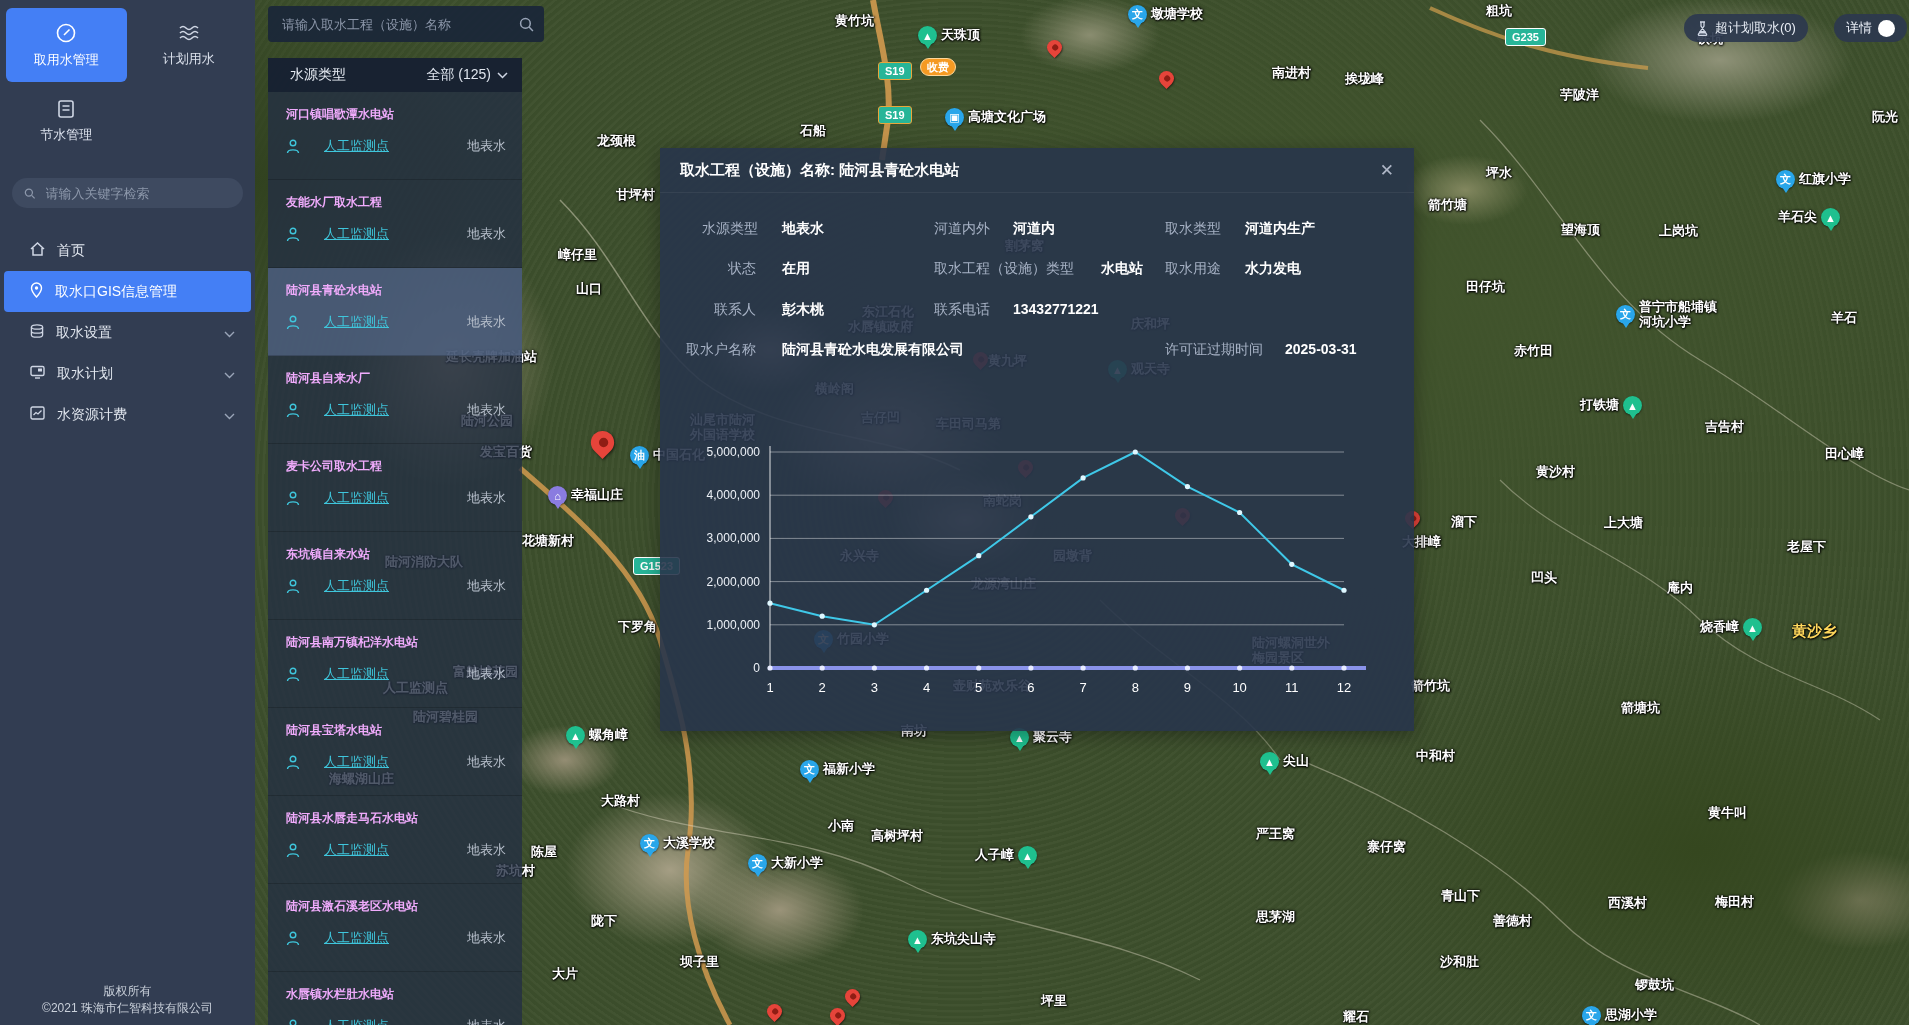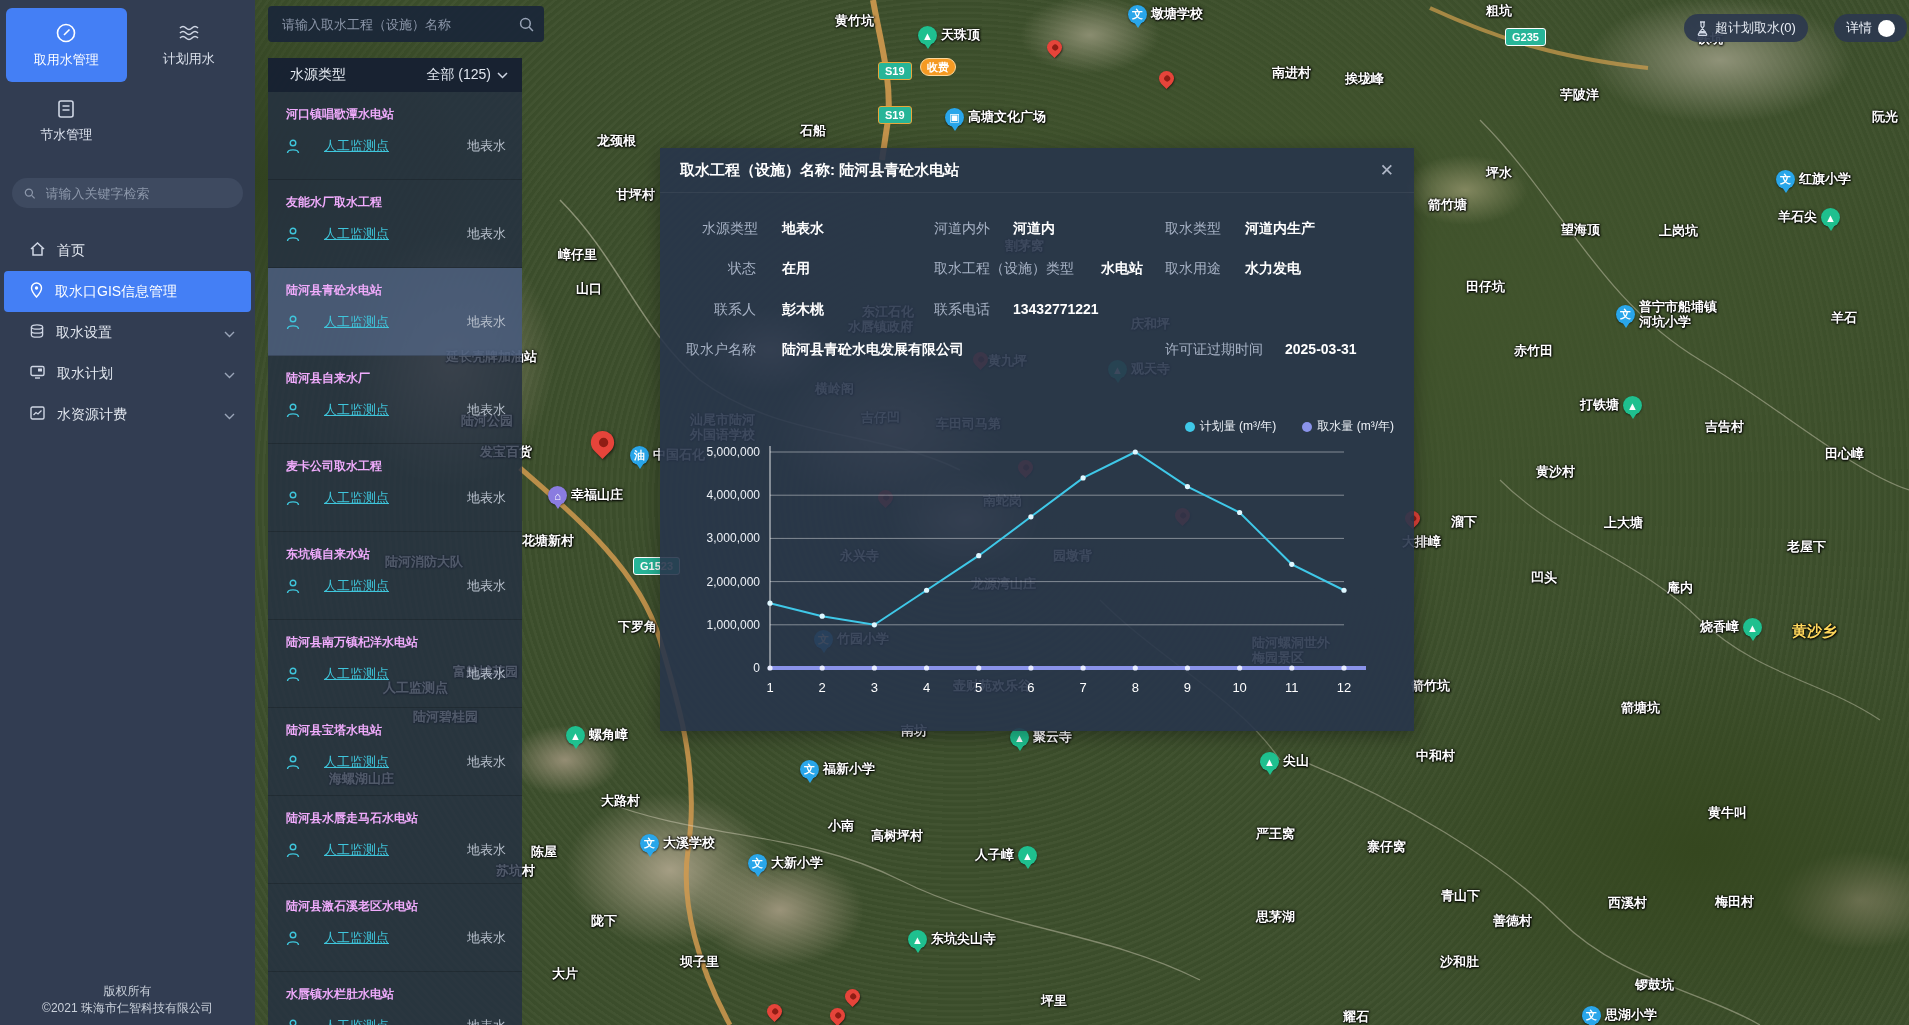--- a/index.html
+++ b/index.html
@@ -540,30 +540,20 @@
     <span class="f-label" style="left:54px;top:153px;">联系人</span>
     <span class="f-value" style="left:122px;top:153px;">彭木桃</span>
     <span class="f-label" style="left:274px;top:153px;">联系电话</span>
     <span class="f-value" style="left:353px;top:153px;">13432771221</span>
 
     <span class="f-label" style="left:26px;top:193px;">取水户名称</span>
     <span class="f-value" style="left:122px;top:193px;">陆河县青砼水电发展有限公司</span>
     <span class="f-label" style="left:505px;top:193px;">许可证过期时间</span>
     <span class="f-value" style="left:625px;top:193px;">2025-03-31</span>
 
-    <div id="legend">
-        <span class="lg-item">
-          <span class="lg-dot" style="background:#3fc8e8"></span>
-          <span>计划量 (m³/年)</span>
-        </span>
-        <span class="lg-item">
-          <span class="lg-dot" style="background:#8a93ea"></span>
-          <span>取水量 (m³/年)</span>
-        </span>
-      </div>
     <svg id="chart-svg" width="754" height="290">
         <text x="100" y="236" text-anchor="end" fill="#eef2f8" font-size="12px">0</text>
         <line x1="110" y1="188.8" x2="684" y2="188.8" stroke="rgba(255,255,255,0.42)" stroke-width="1"></line>
         <text x="100" y="192.8" text-anchor="end" fill="#eef2f8" font-size="12px">1,000,000</text>
         <line x1="110" y1="145.6" x2="684" y2="145.6" stroke="rgba(255,255,255,0.42)" stroke-width="1"></line>
         <text x="100" y="149.6" text-anchor="end" fill="#eef2f8" font-size="12px">2,000,000</text>
         <line x1="110" y1="102.4" x2="684" y2="102.4" stroke="rgba(255,255,255,0.42)" stroke-width="1"></line>
         <text x="100" y="106.4" text-anchor="end" fill="#eef2f8" font-size="12px">3,000,000</text>
         <line x1="110" y1="59.19999999999999" x2="684" y2="59.19999999999999" stroke="rgba(255,255,255,0.42)" stroke-width="1"></line>
         <text x="100" y="63.19999999999999" text-anchor="end" fill="#eef2f8" font-size="12px">4,000,000</text>

